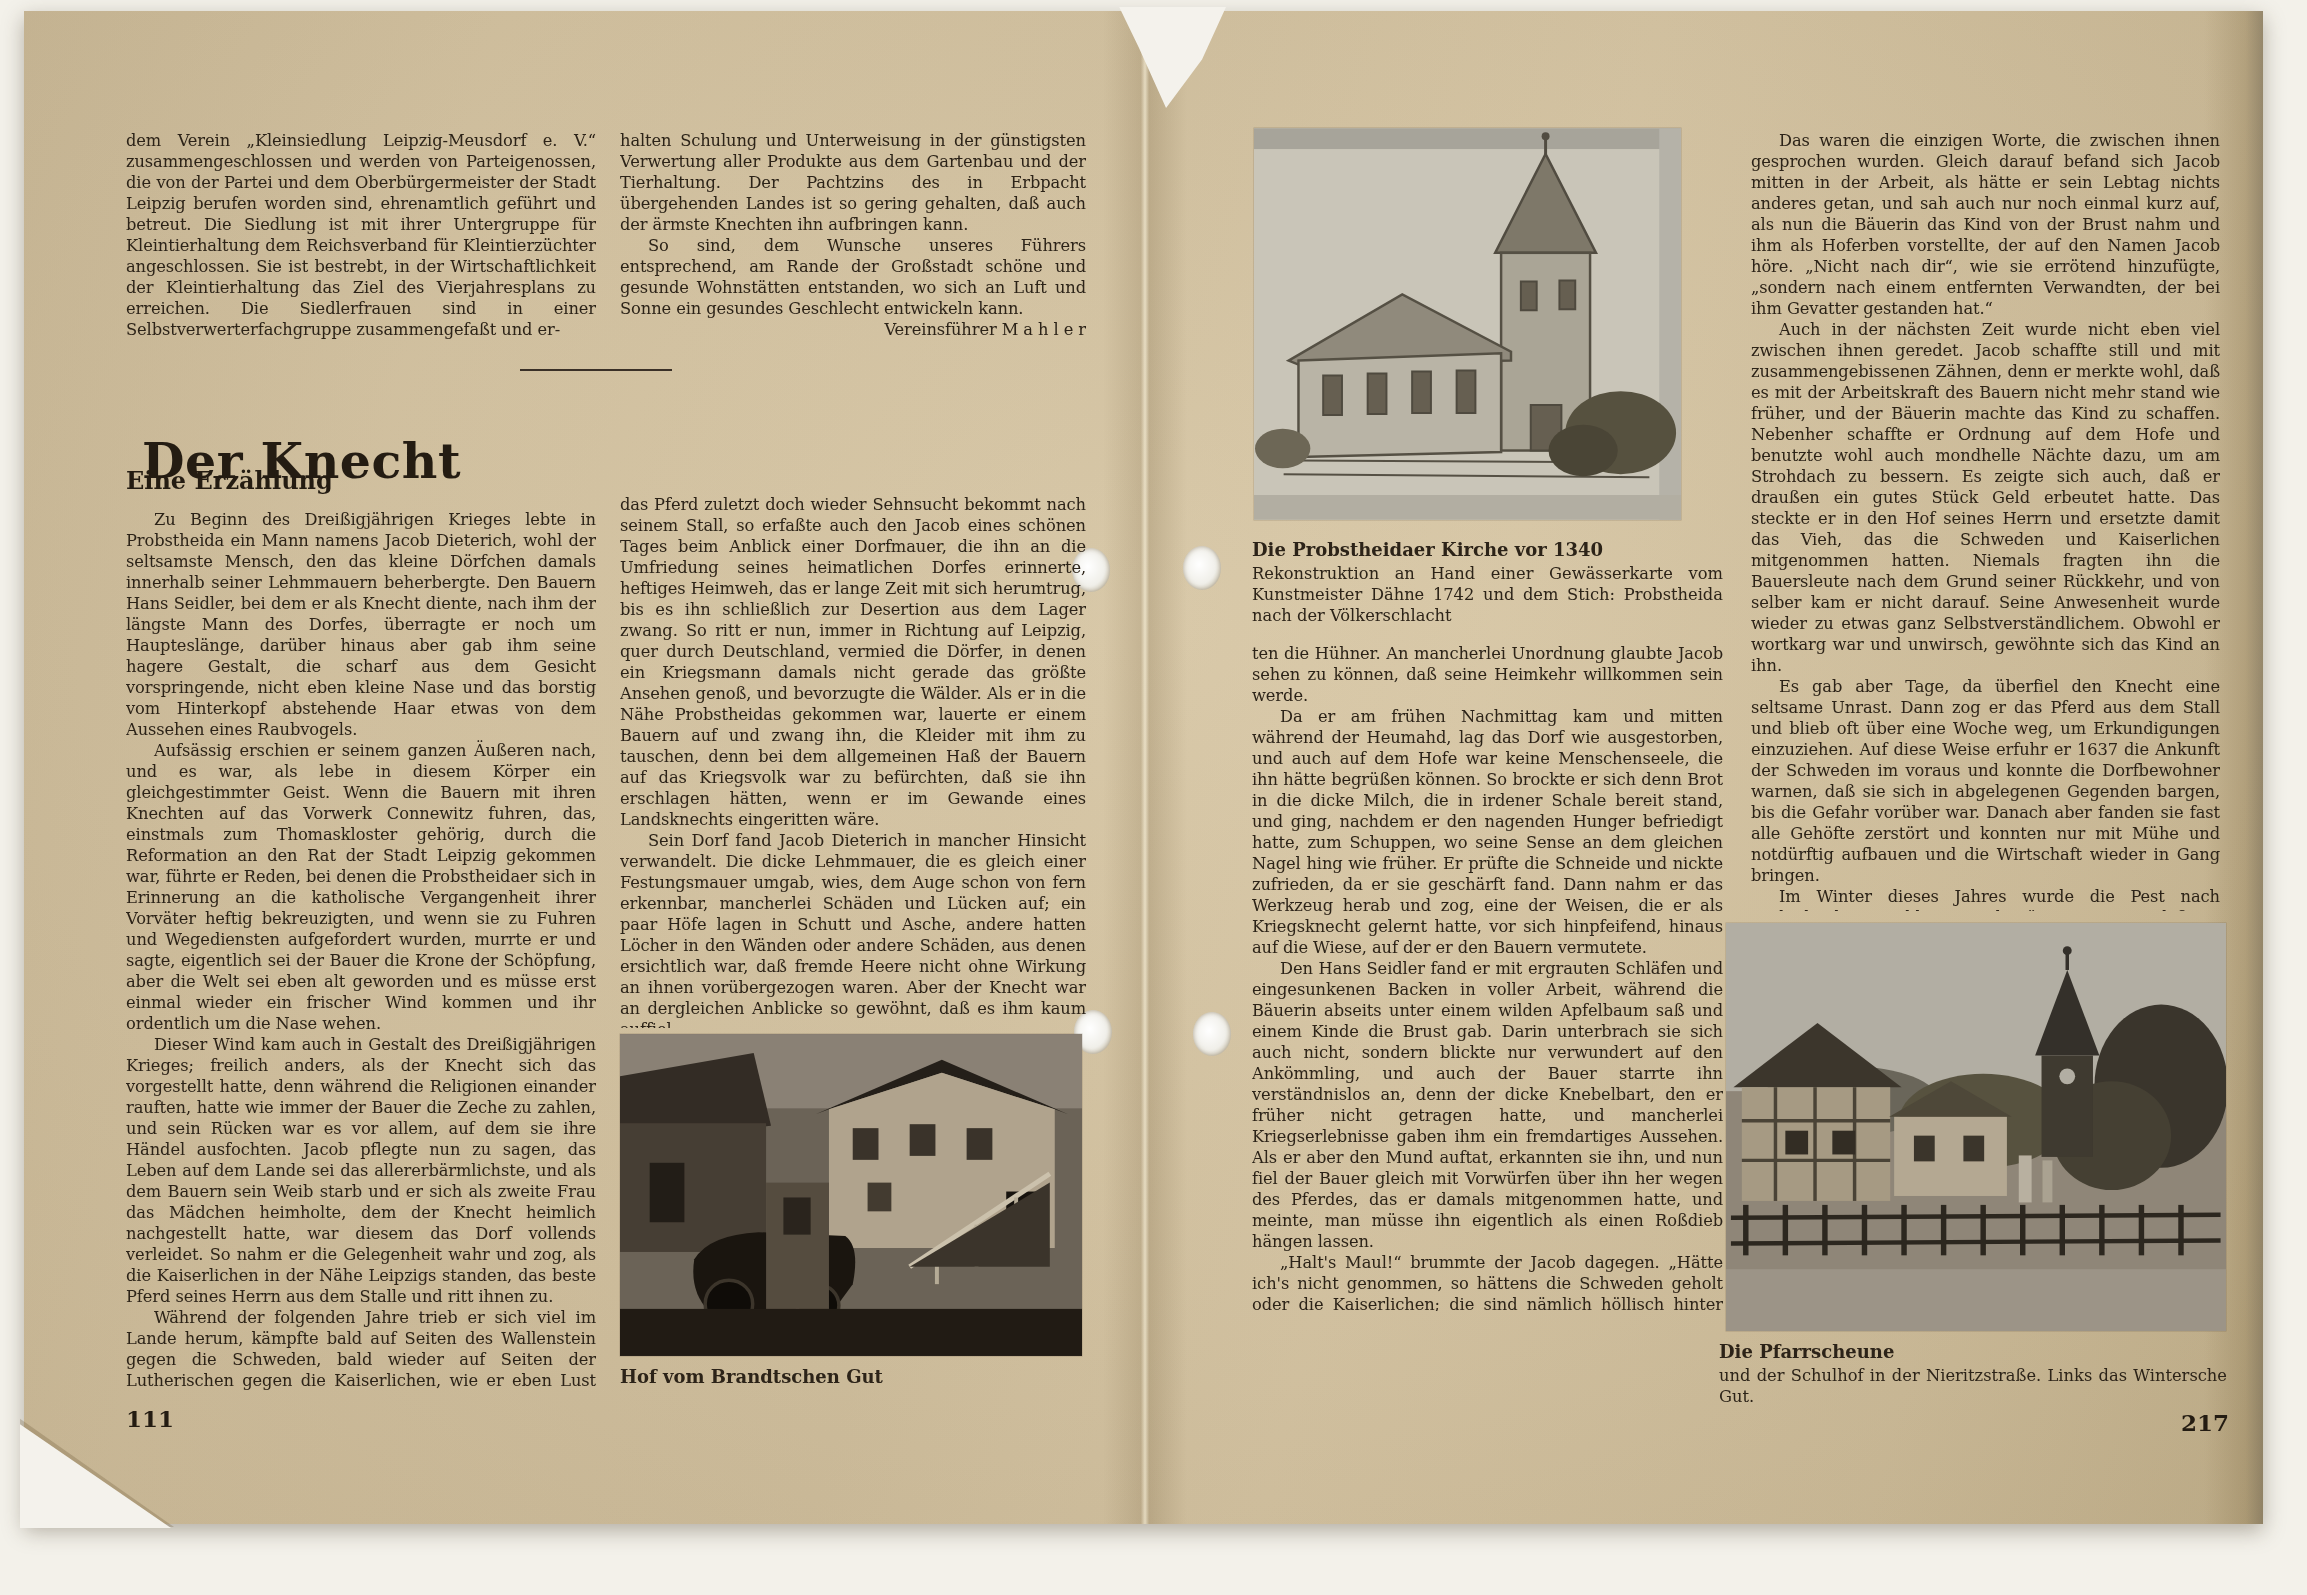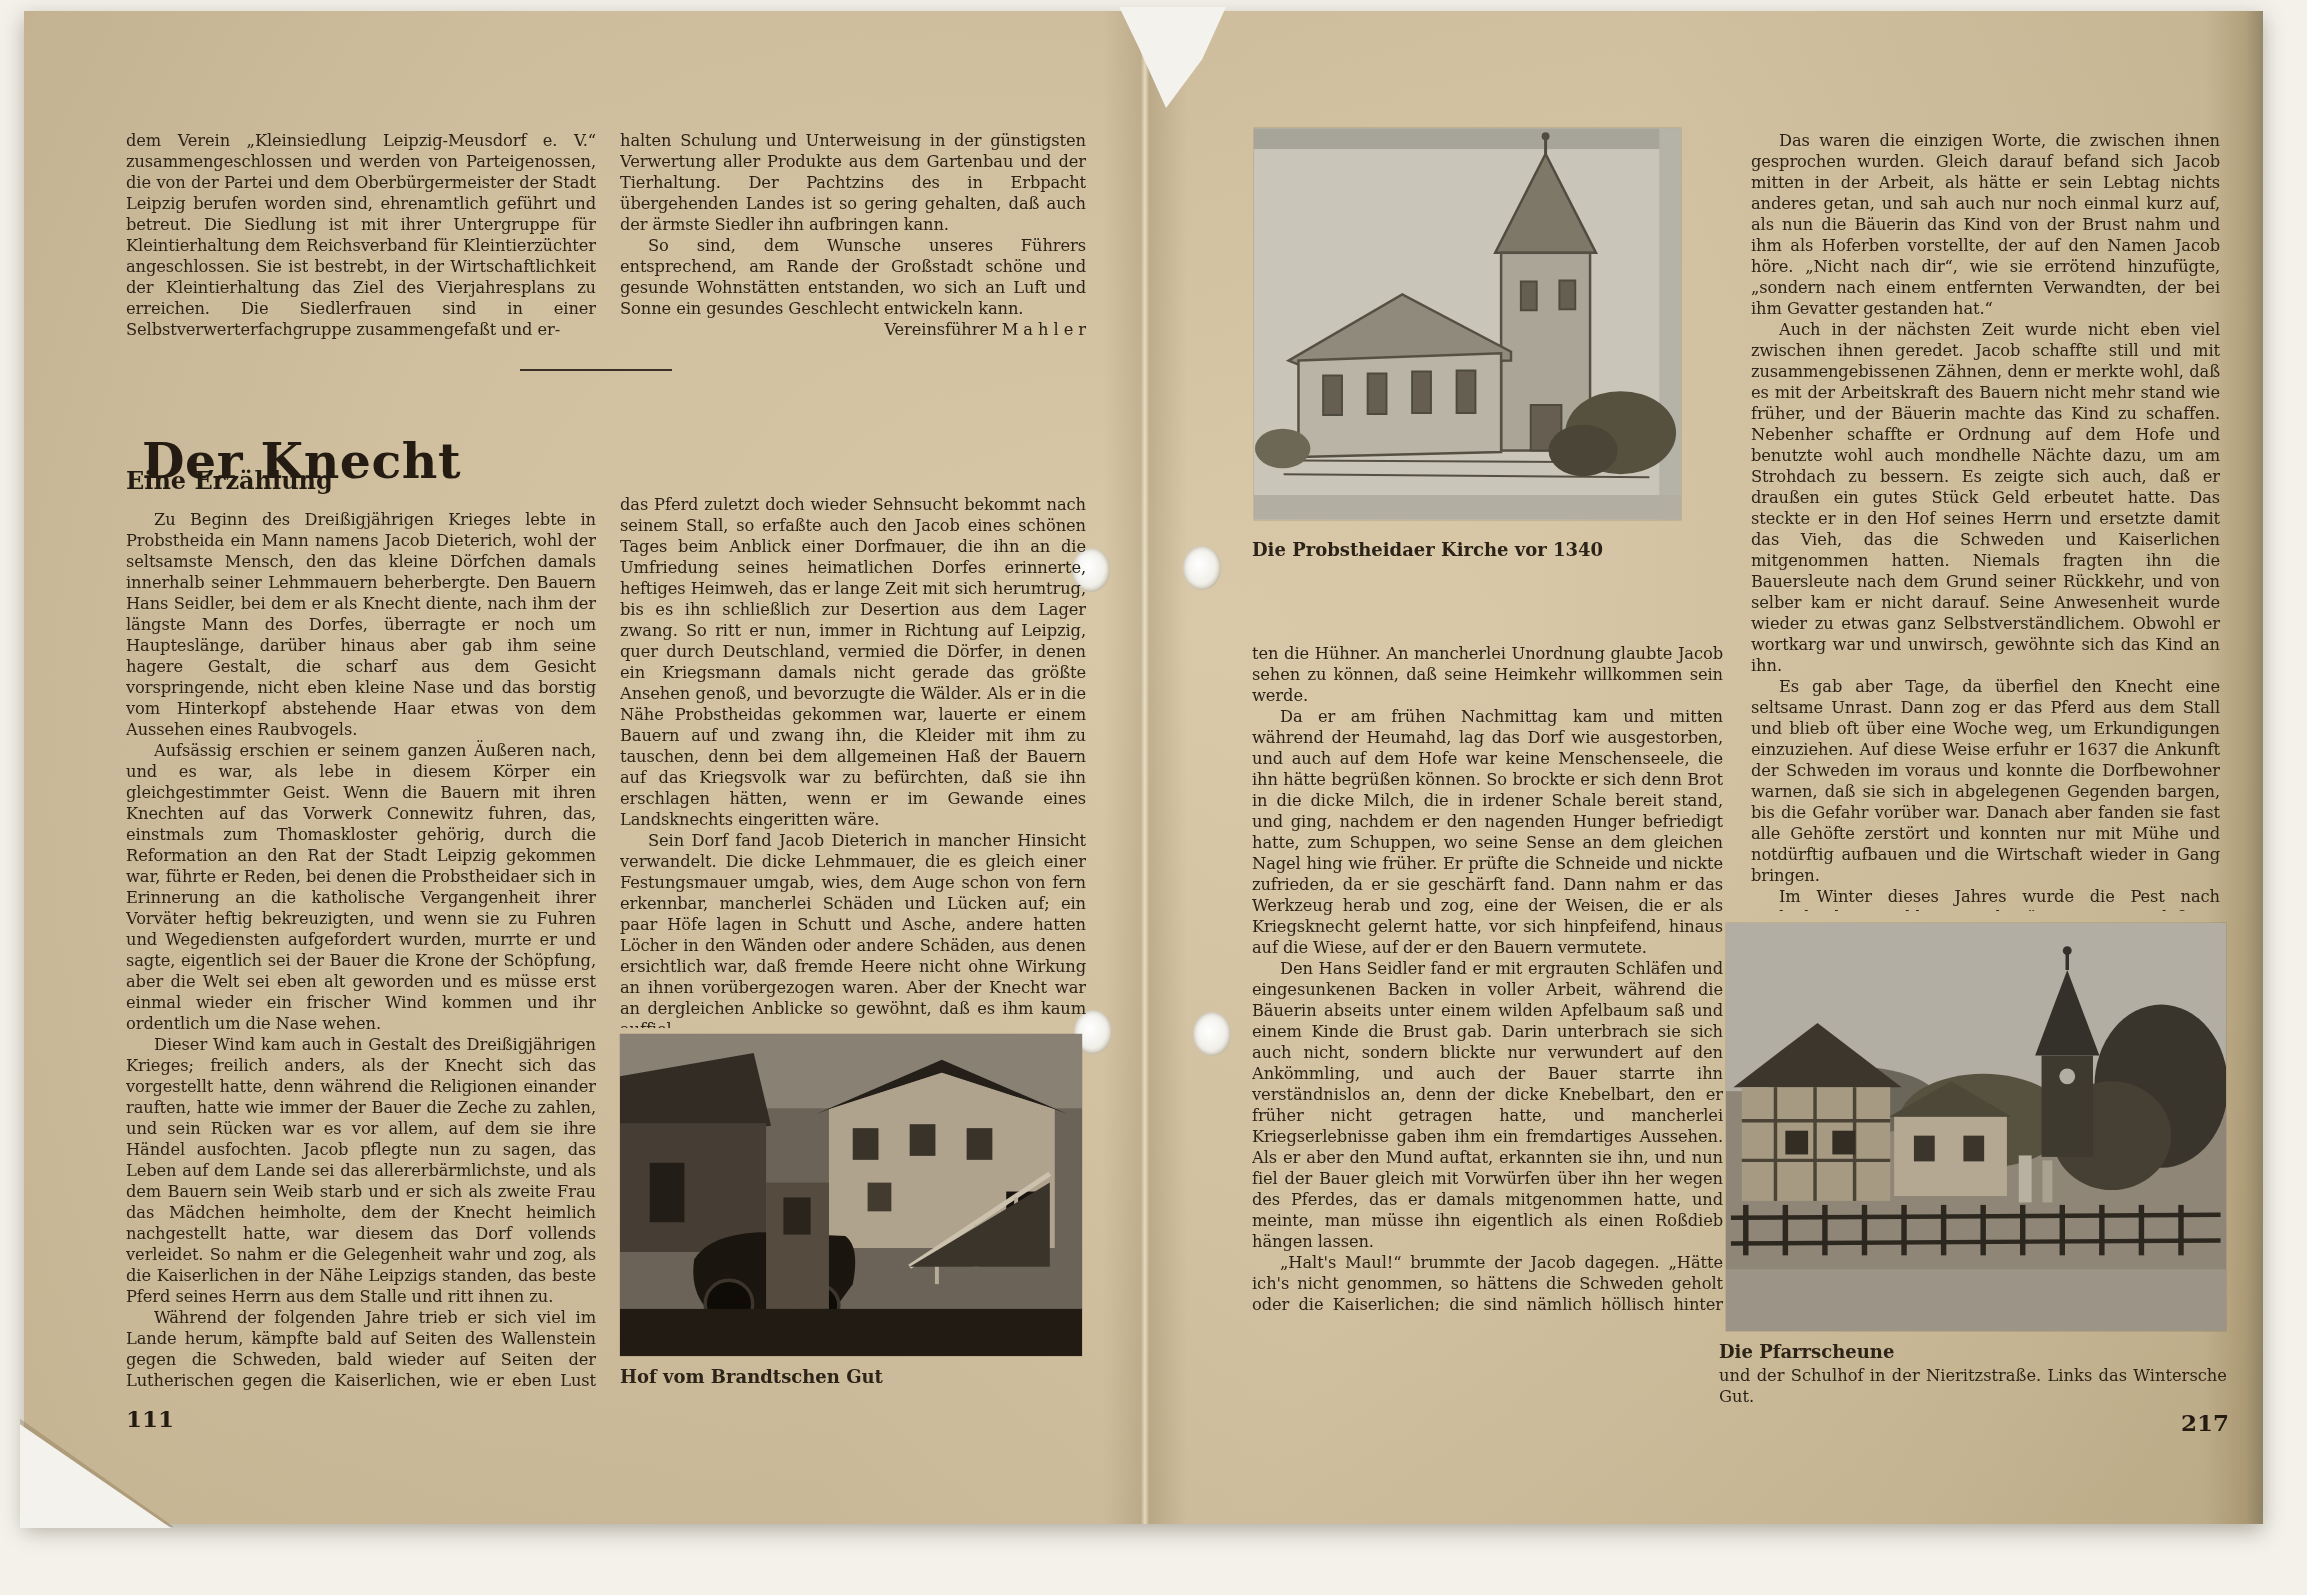--- a/index.html
+++ b/index.html
@@ -51,21 +51,21 @@
 <div class="dogear"></div>
 <div class="punch" style="left:1072px;top:548px;"></div>
 <div class="punch" style="left:1183px;top:546px;"></div>
 <div class="punch" style="left:1074px;top:1010px;"></div>
 <div class="punch" style="left:1193px;top:1012px;"></div>
 
 <div class="txt" style="left:126px;top:130px;width:470px;height:232px;">
   <p>dem Verein „Kleinsiedlung Leipzig-Meusdorf e. V.“ zusammengeschlossen und werden von Parteigenossen, die von der Partei und dem Oberbürgermeister der Stadt Leipzig berufen worden sind, ehrenamtlich geführt und betreut. Die Siedlung ist mit ihrer Untergruppe für Kleintierhaltung dem Reichsverband für Kleintierzüchter angeschlossen. Sie ist bestrebt, in der Wirtschaftlichkeit der Kleintierhaltung das Ziel des Vierjahresplans zu erreichen. Die Siedlerfrauen sind in einer Selbstverwerterfachgruppe zusammengefaßt und er-</p>
 </div>
 <div class="txt" style="left:620px;top:130px;width:466px;height:237px;">
-  <p>halten Schulung und Unterweisung in der günstigsten Verwertung aller Produkte aus dem Gartenbau und der Tierhaltung. Der Pachtzins des in Erbpacht übergehenden Landes ist so gering gehalten, daß auch der ärmste Siedler ihn aufbringen kann.</p>
+  <p>halten Schulung und Unterweisung in der günstigsten Verwertung aller Produkte aus dem Gartenbau und der Tierhaltung. Der Pachtzins des in Erbpacht übergehenden Landes ist so gering gehalten, daß auch der ärmste Knechten ihn aufbringen kann.</p>
   <p class="ind">So sind, dem Wunsche unseres Führers entsprechend, am Rande der Großstadt schöne und gesunde Wohnstätten entstanden, wo sich an Luft und Sonne ein gesundes Geschlecht entwickeln kann.</p>
   <p class="sig">Vereinsführer M a h l e r</p>
 </div>
 
 <div class="divider" style="left:520px;top:369px;width:152px;"></div>
 
 <h1 class="h-title" style="left:126px;top:421px;margin:16px;">Der Knecht</h1>
 <h2 class="h-sub" style="left:126px;top:469px;margin:0;">Eine Erzählung</h2>
 
 <div class="txt" style="left:126px;top:509px;width:470px;height:885px;">
@@ -140,20 +140,21 @@
       <path d="M618,308 h32 v58 h-32 z"></path>
       <path d="M560,560 h62 v92 h-62 z"></path>
     </g>
     <ellipse cx="742" cy="616" rx="112" ry="84" fill="#56513f"></ellipse>
     <ellipse cx="666" cy="652" rx="70" ry="52" fill="#4a4536"></ellipse>
     <ellipse cx="58" cy="648" rx="56" ry="40" fill="#6d6756"></ellipse>
   </svg>
 </div>
 <div class="cap" style="left:1252px;top:539px;width:471px;">
   <span class="cap-t">Die Probstheidaer Kirche vor 1340</span>
+  <span>Rekonstruktion an Hand einer Gewässerkarte vom Kunstmeister Dähne 1742 und dem Stich: Probstheida nach der Völkerschlacht</span>
 </div>
 
 <div class="txt" style="left:1252px;top:643px;width:471px;height:668px;">
   <p>ten die Hühner. An mancherlei Unordnung glaubte Jacob sehen zu können, daß seine Heimkehr willkommen sein werde.</p>
   <p class="ind">Da er am frühen Nachmittag kam und mitten während der Heumahd, lag das Dorf wie ausgestorben, und auch auf dem Hofe war keine Menschenseele, die ihn hätte begrüßen können. So brockte er sich denn Brot in die dicke Milch, die in irdener Schale bereit stand, und ging, nachdem er den nagenden Hunger befriedigt hatte, zum Schuppen, wo seine Sense an dem gleichen Nagel hing wie früher. Er prüfte die Schneide und nickte zufrieden, da er sie geschärft fand. Dann nahm er das Werkzeug herab und zog, eine der Weisen, die er als Kriegsknecht gelernt hatte, vor sich hinpfeifend, hinaus auf die Wiese, auf der er den Bauern vermutete.</p>
   <p class="ind">Den Hans Seidler fand er mit ergrauten Schläfen und eingesunkenen Backen in voller Arbeit, während die Bäuerin abseits unter einem wilden Apfelbaum saß und einem Kinde die Brust gab. Darin unterbrach sie sich auch nicht, sondern blickte nur verwundert auf den Ankömmling, und auch der Bauer starrte ihn verständnislos an, denn der dicke Knebelbart, den er früher nicht getragen hatte, und mancherlei Kriegserlebnisse gaben ihm ein fremdartiges Aussehen. Als er aber den Mund auftat, erkannten sie ihn, und nun fiel der Bauer gleich mit Vorwürfen über ihn her wegen des Pferdes, das er damals mitgenommen hatte, und meinte, man müsse ihn eigentlich als einen Roßdieb hängen lassen.</p>
   <p class="ind">„Halt's Maul!“ brummte der Jacob dagegen. „Hätte ich's nicht genommen, so hättens die Schweden geholt oder die Kaiserlichen; die sind nämlich höllisch hinter guten Tieren her. Im übrigen habe ich dir ein neues Pferd mitgebracht. Es steht daheim im Stall, wenn du es sehen willst.“</p>
 </div>
 
 <div class="txt" style="left:1751px;top:130px;width:469px;height:781px;">

